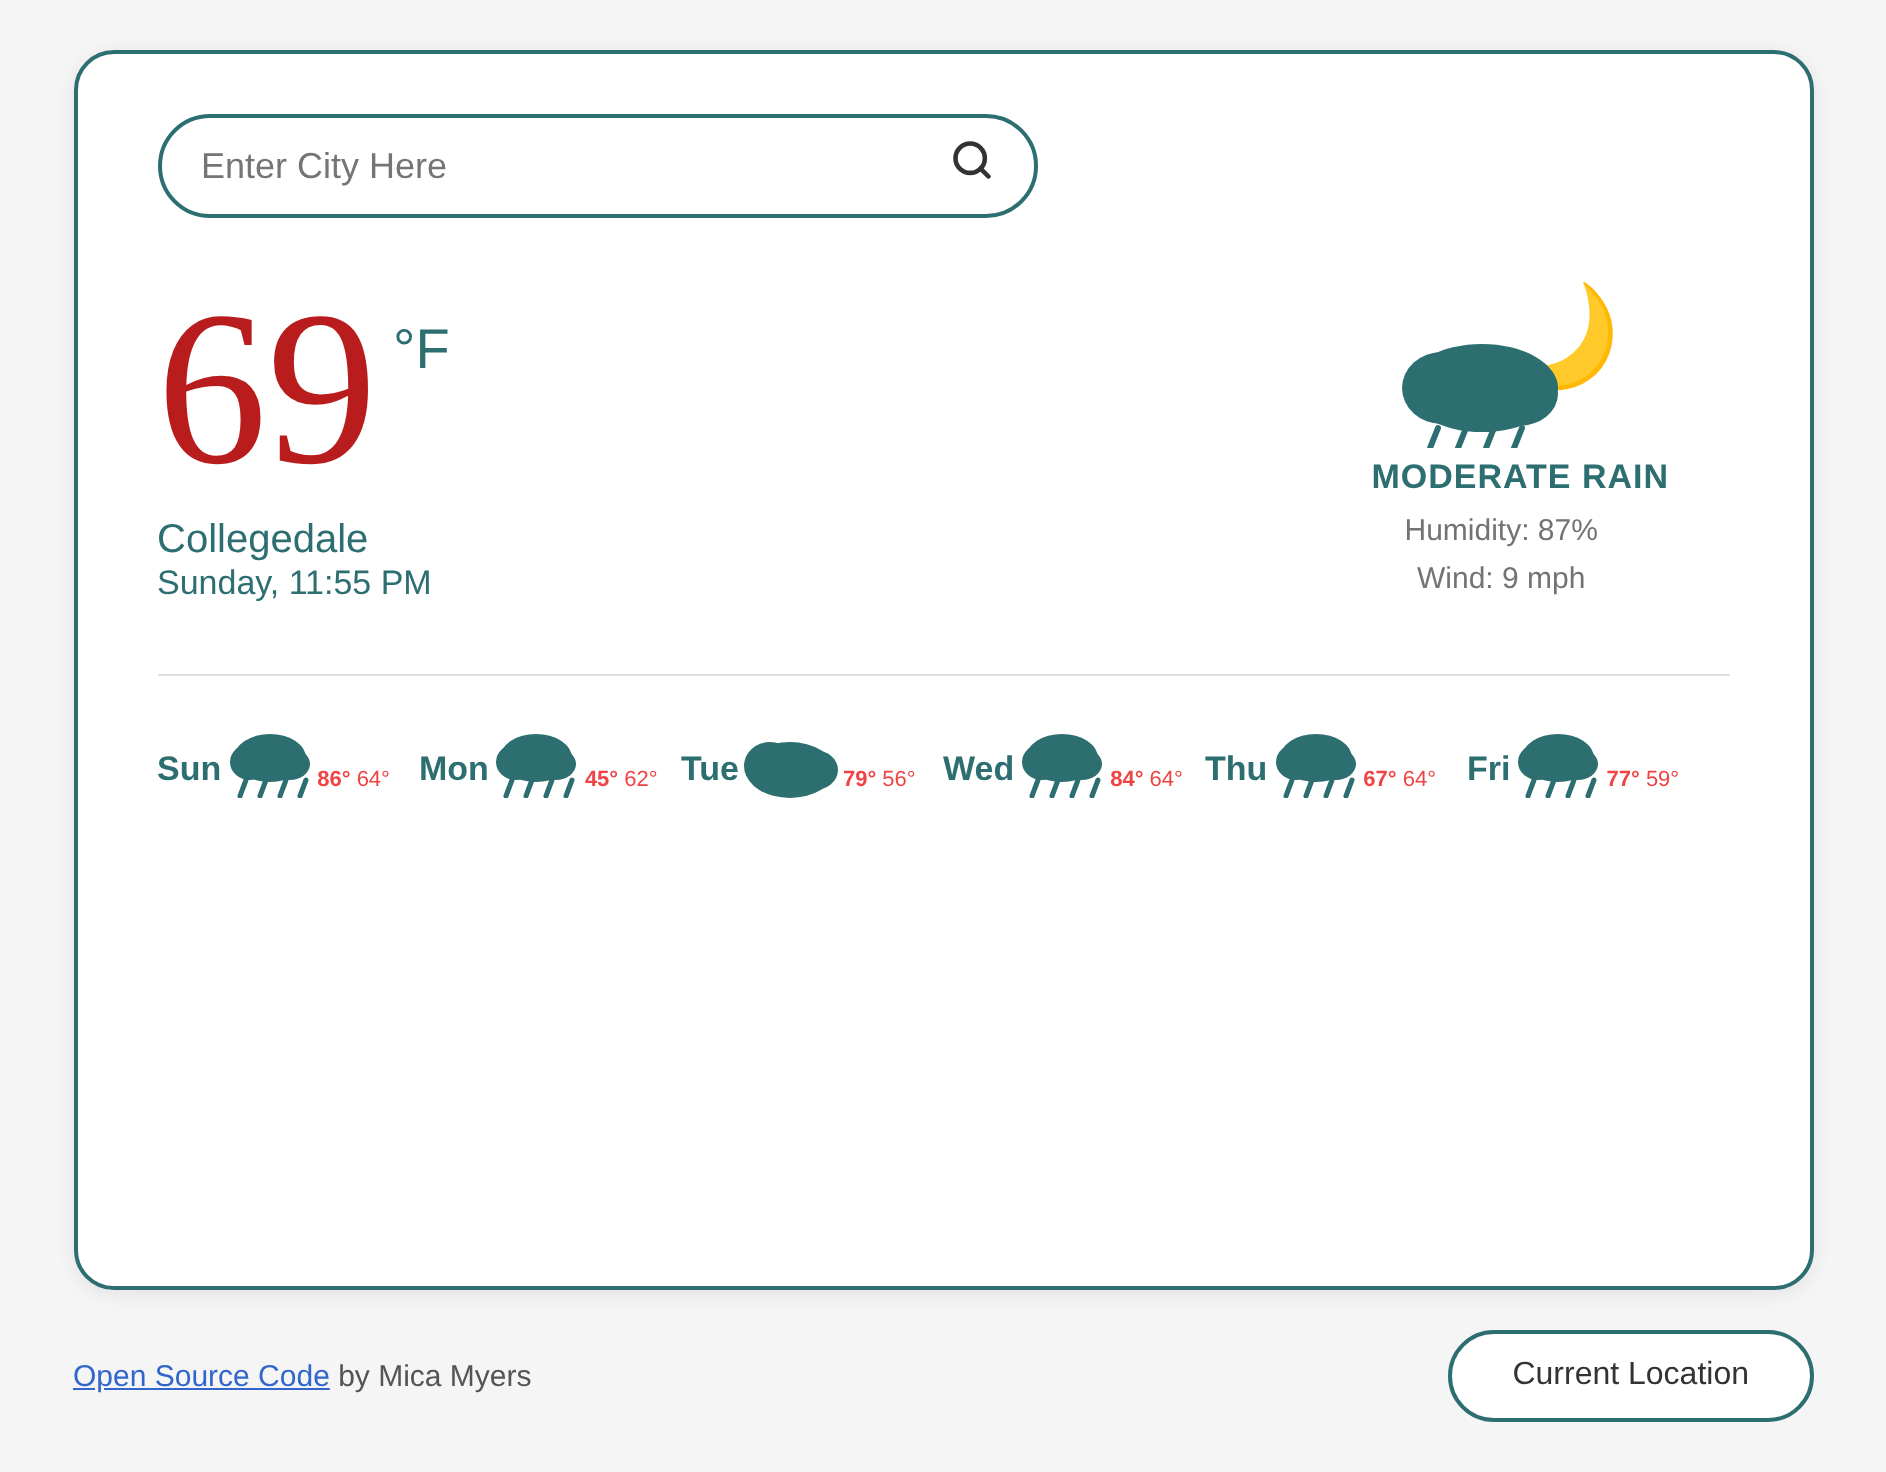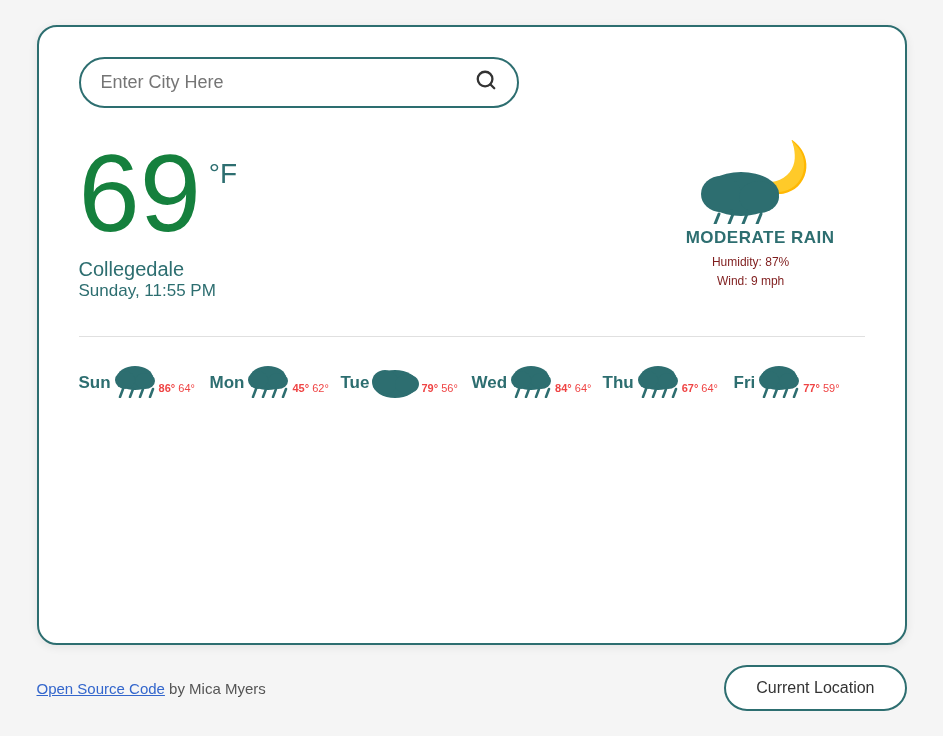--- a/index.html
+++ b/index.html
@@ -61,23 +61,24 @@
       align-items: flex-start;
       margin-bottom: 35px;
     }
     .temp-section {
       display: flex;
       align-items: flex-start;
     }
     .big-temp {
       font-size: 110px;
       font-weight: 300;
-      color: #15803d;
+      color: #b91c1c;
       line-height: 1;
       margin-right: 8px;
+      font-family: Liberation Serif, serif;
     }
     .temp-unit {
       font-size: 28px;
       color: #2d6e70;
       margin-top: 20px;
       font-weight: 400;
     }
     .location-info {
       margin-top: 10px;
     }
@@ -99,22 +100,22 @@
     }
     .condition-label {
       font-size: 17px;
       font-weight: 700;
       color: #2d6e70;
       letter-spacing: 0.5px;
       margin-bottom: 5px;
       padding-left: 19px;
     }
     .condition-detail {
-      font-size: 12px;
-      color: #7f1d1d;
+      font-size: 15px;
+      color: #737373;
       line-height: 1.6;
       text-align: center;
     }
     .forecast-section {
       display: flex;
       justify-content: space-between;
       border-top: 1px solid #e0e0e0;
       padding-top: 25px;
     }
     .forecast-day {

